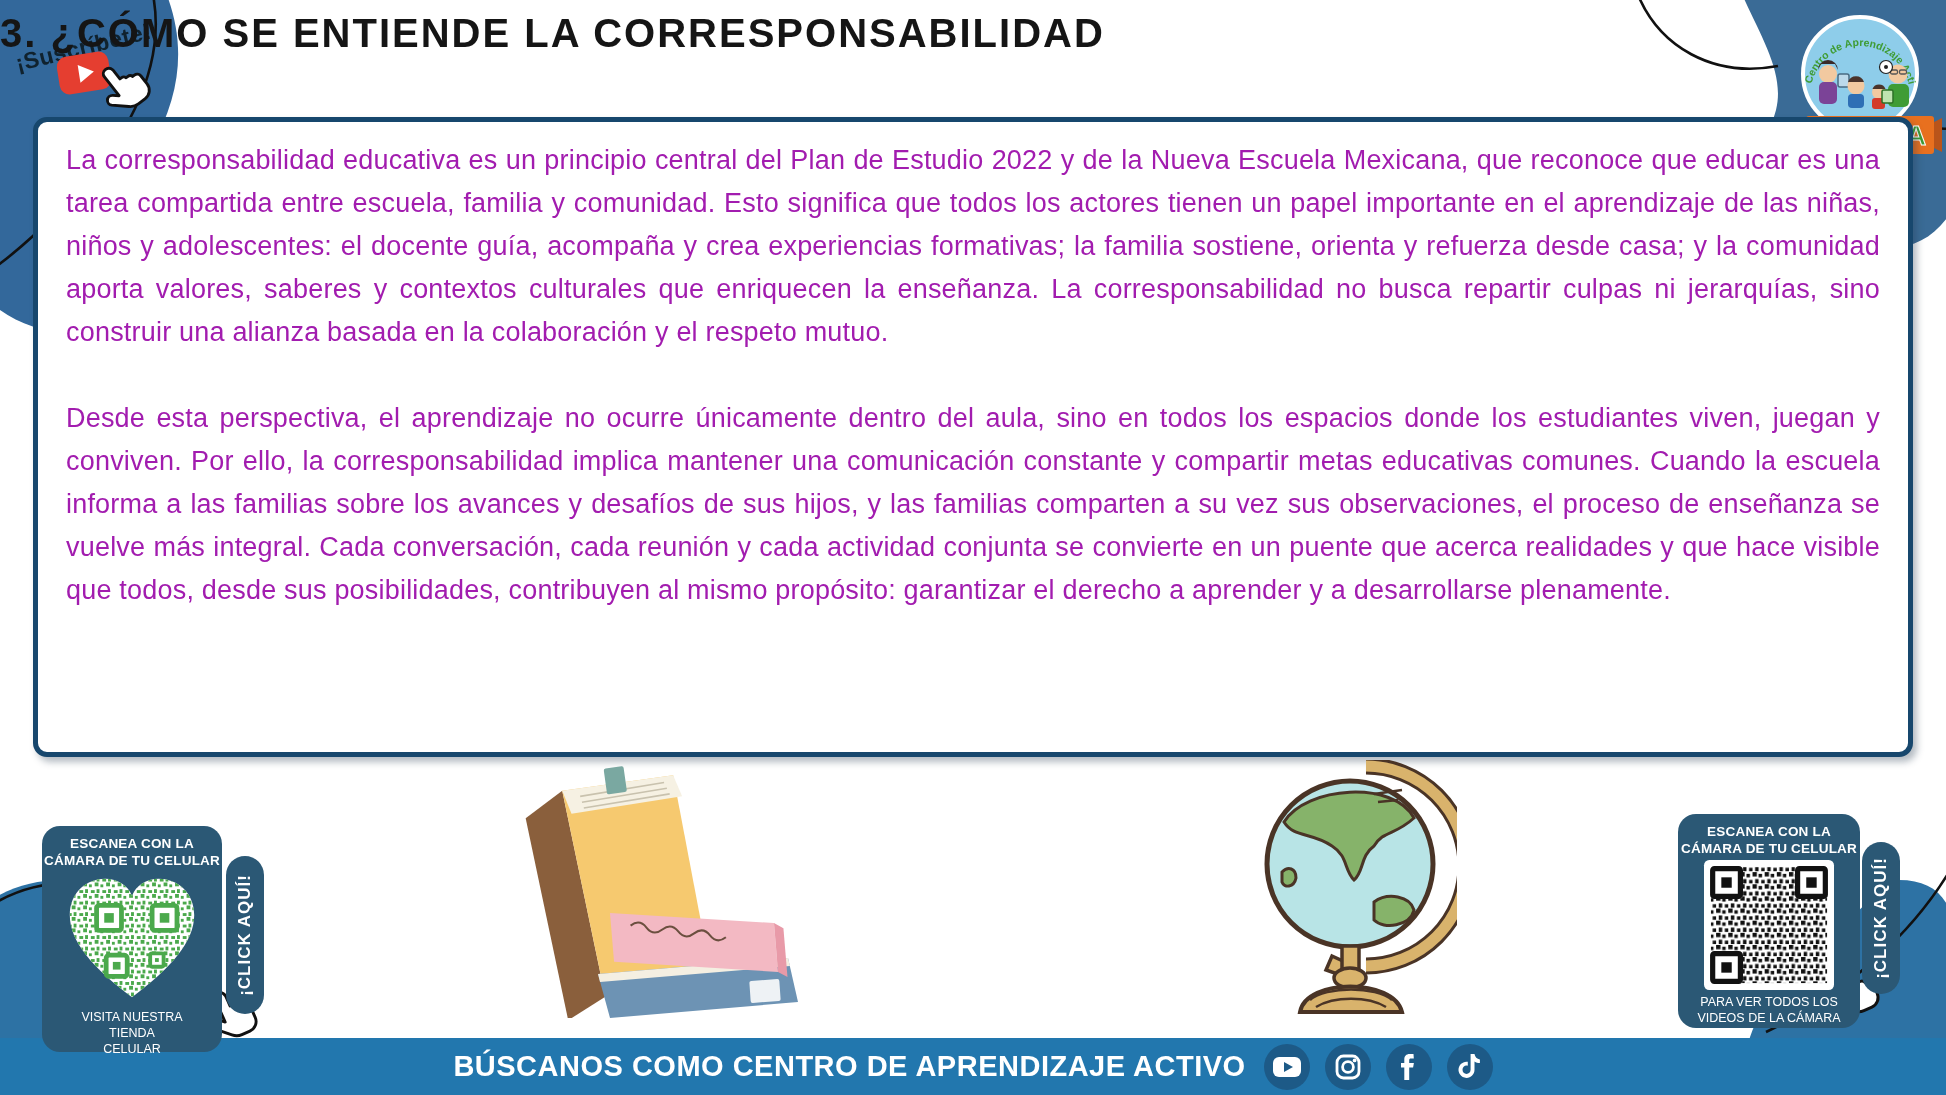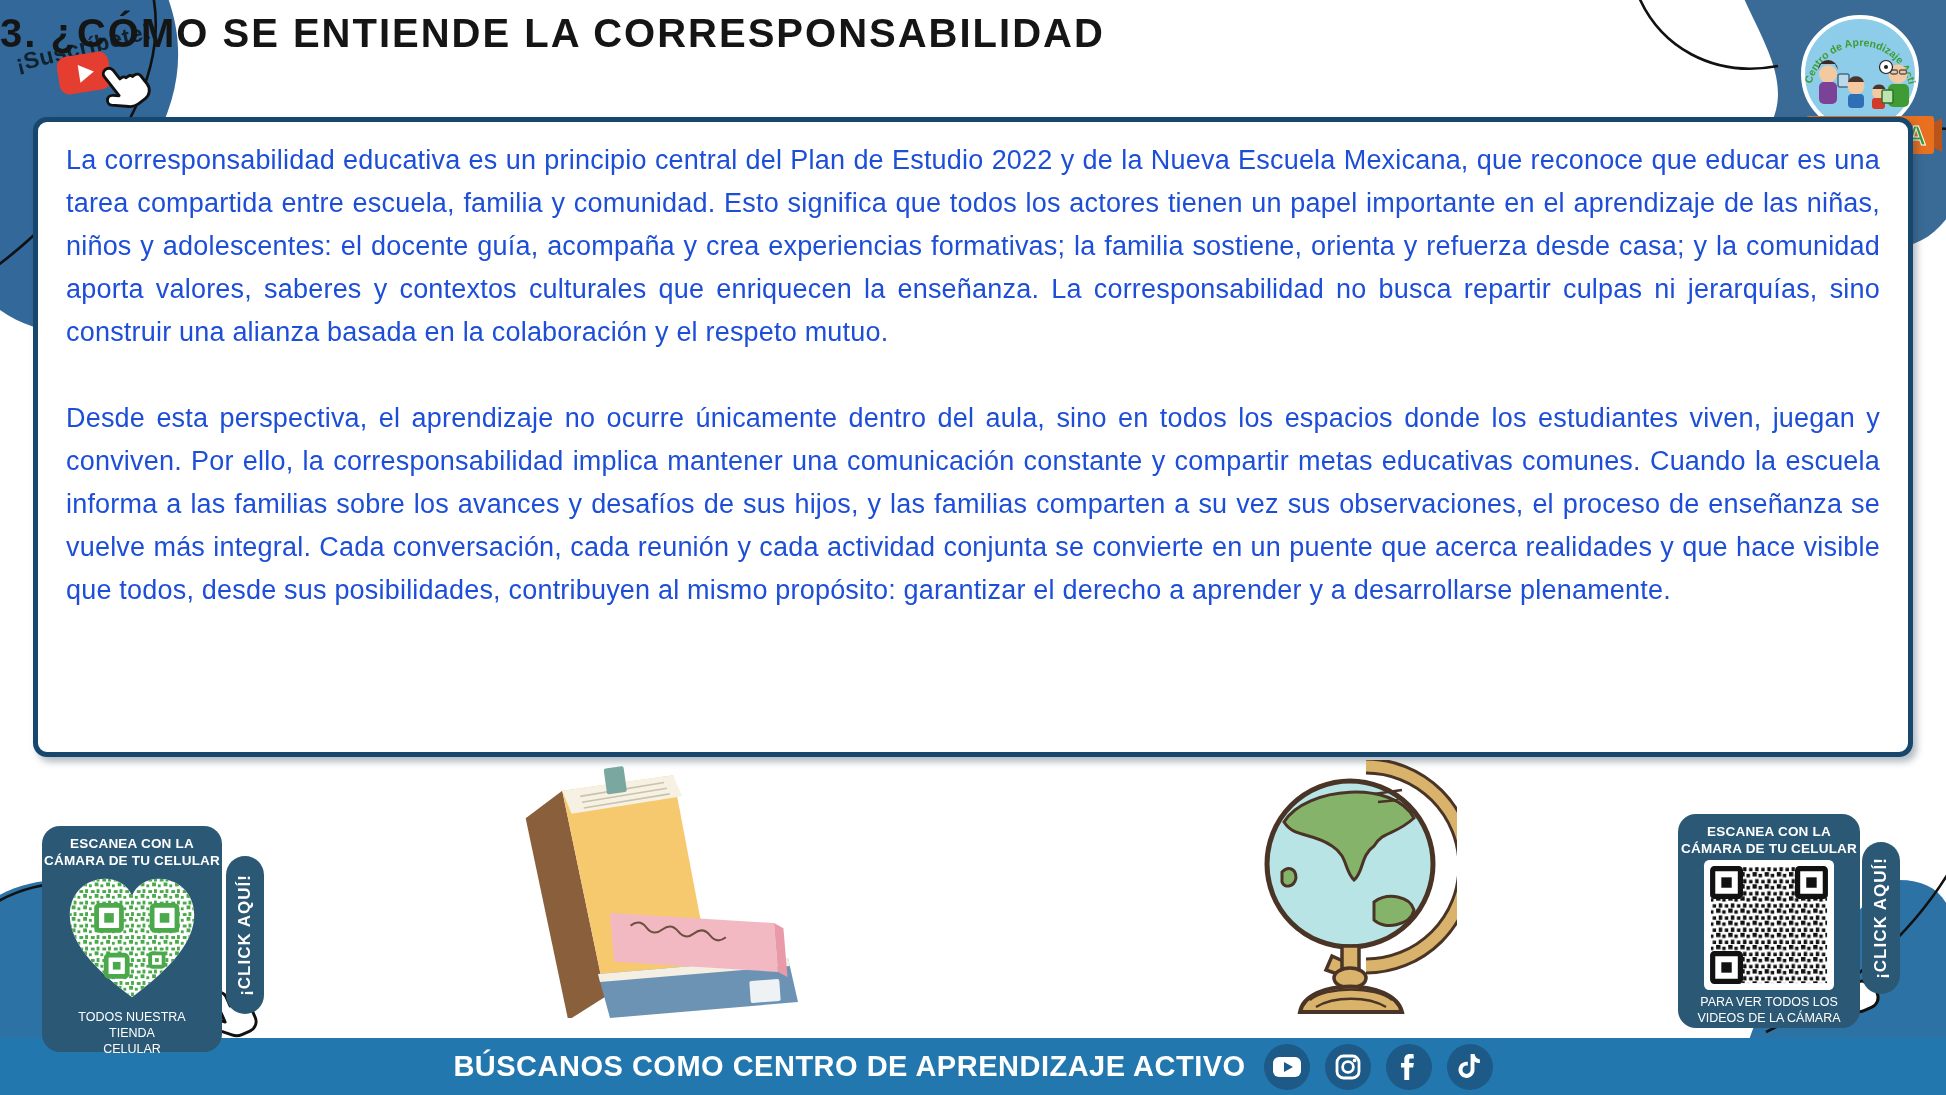--- a/index.html
+++ b/index.html
@@ -16,21 +16,21 @@
   .hand { position:absolute; width:58px; height:58px; }
 
   
   .ceaa-logo { position:absolute; left:1794px; top:12px; width:152px; height:146px; }
 
   
   .title { position:absolute; left:0; top:8px; width:1946px; padding-right:76px; text-align:left; color:#151515; font-weight:700; font-size:40px; line-height:50px; letter-spacing:2px; }
 
   
   .textbox { position:absolute; left:33px; top:117px; width:1880px; height:640px; background:#fff; border:5px solid #17476d; border-radius:14px; padding:17px 28px 0 28px; box-shadow:4px 5px 7px rgba(40,60,80,.35); }
-  .textbox p { font-size:27px; line-height:43px; color:#1d4ed8; text-align:justify; letter-spacing:.2px; }
+  .textbox p { font-size:27px; line-height:43px; color:#a21caf; text-align:justify; letter-spacing:.2px; }
   .textbox p.first { margin-bottom:43px; }
 
   
   .qr-panel { position:absolute; background:#2b5875; border-radius:18px; color:#fff; text-align:center; z-index:4; }
   .qr-panel .cap { font-size:13.5px; font-weight:700; line-height:17px; letter-spacing:.2px; }
   .qr-panel .cap-bottom { font-size:12.5px; font-weight:400; line-height:16px; }
   .qr-left { left:42px; top:826px; width:180px; height:226px; padding-top:9px; }
   .qr-right { left:1678px; top:814px; width:182px; height:214px; padding-top:9px; }
 
   .click-pill { position:absolute; width:38px; background:#2b5875; border-radius:19px; display:flex; align-items:center; justify-content:center; z-index:4; }
@@ -185,21 +185,21 @@
         <rect x="38" y="36" width="26" height="26" rx="3" fill="#fff" stroke="#4ba94c" stroke-width="5"></rect>
           <rect x="46" y="44" width="10" height="10" fill="#4ba94c"></rect>
         <rect x="96" y="36" width="26" height="26" rx="3" fill="#fff" stroke="#4ba94c" stroke-width="5"></rect>
           <rect x="104" y="44" width="10" height="10" fill="#4ba94c"></rect>
         <rect x="48" y="88" width="22" height="22" rx="3" fill="#fff" stroke="#4ba94c" stroke-width="5"></rect>
           <rect x="55" y="95" width="8" height="8" fill="#4ba94c"></rect>
         <rect x="94" y="86" width="14" height="14" rx="2" fill="#fff" stroke="#4ba94c" stroke-width="4"></rect>
           <rect x="99" y="91" width="4" height="4" fill="#4ba94c"></rect>
       </g>
     </svg>
-    <div class="cap-bottom">TODOS NUESTRA</div>
+    <div class="cap-bottom">VISITA NUESTRA</div>
     <div class="cap-bottom">TIENDA</div>
     <div class="cap-bottom">CELULAR</div>
   </div>
   <div class="click-pill click-left">
     <span>¡CLICK AQUÍ!</span>
   </div>
   <svg class="hand" style="left:204px;top:986px;transform:rotate(-24deg);" viewBox="0 0 32 36">
     <path d="M13 2c-1.8 0-3.2 1.4-3.2 3.2V20l-3-2.6c-1.3-1.1-3.3-1-4.4.3-1 1.2-.9 3 .2 4.1L10.4 29c1.5 1.5 3.6 2.4 5.7 2.4h5.4c3.6 0 6.5-2.9 6.5-6.5v-6.2c0-1.6-1.3-2.9-2.9-2.9h-1.3c-.3-1.1-1.3-1.9-2.5-1.9h-1.2c-.3-1-1.3-1.8-2.4-1.8h-1.1V5.2C16.2 3.4 14.8 2 13 2z" fill="#fff" stroke="#111" stroke-width="1.8" stroke-linejoin="round"></path>
   </svg>
 

